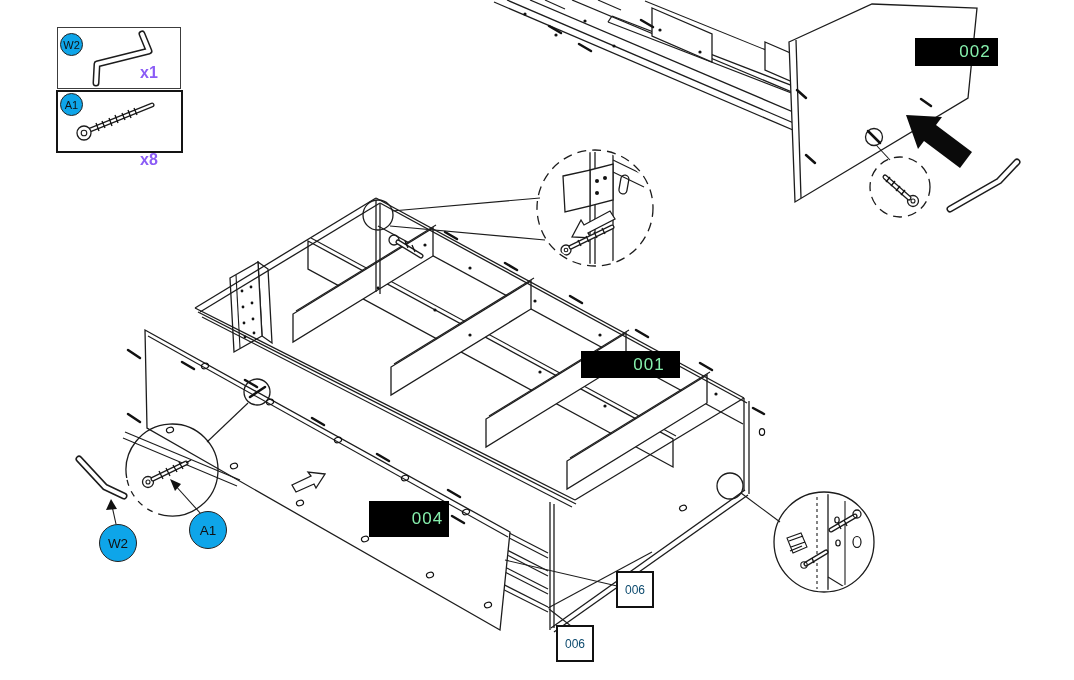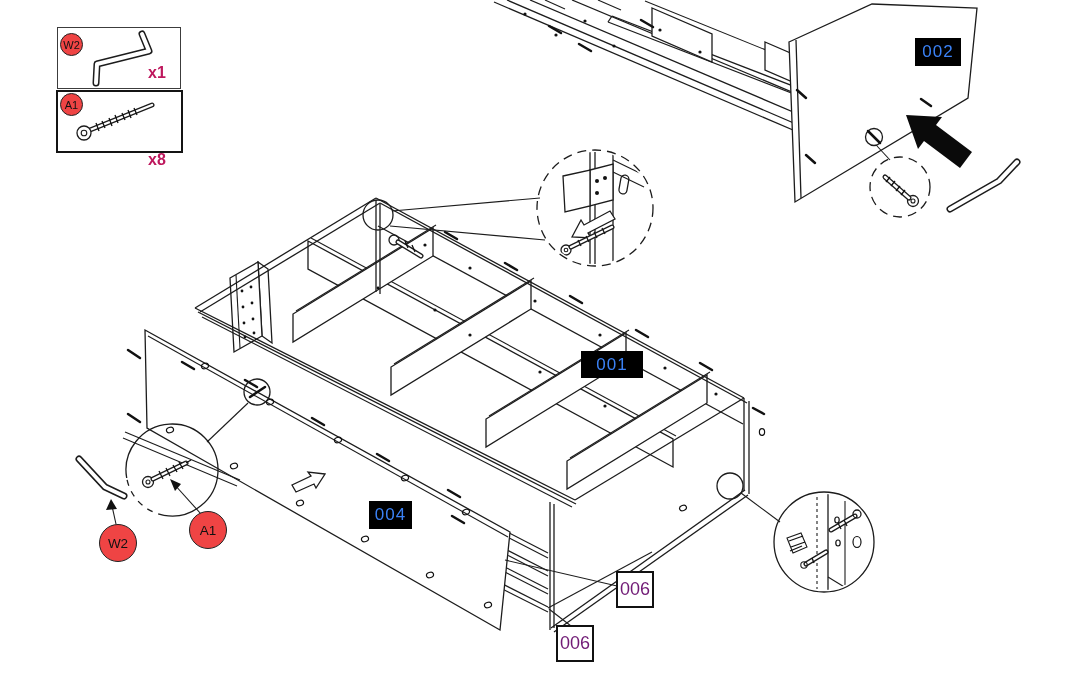--- a/index.html
+++ b/index.html
@@ -13,31 +13,31 @@
   .tick{stroke:#111;stroke-width:2.5;fill:none;stroke-linecap:round;}
   .dot{fill:#111;stroke:none;}
   .thr{stroke:#111;stroke-width:1.3;fill:none;}
   .hole{fill:none;stroke:#111;stroke-width:1.2;}
   .tubeO{stroke:#1c1c1c;stroke-width:7;fill:none;stroke-linecap:round;stroke-linejoin:round;}
   .tubeI{stroke:#fff;stroke-width:4;fill:none;stroke-linecap:round;stroke-linejoin:round;}
   .tubeSo{stroke:#1c1c1c;stroke-width:5;fill:none;stroke-linecap:round;}
   .tubeSi{stroke:#fff;stroke-width:2.4;fill:none;stroke-linecap:round;}
   .dash{stroke-dasharray:9 6;}
   
-  .plabel{position:absolute;background:#000;color:#3b82f6;display:flex;align-items:center;
-          justify-content:center;font-size:17px;letter-spacing:1px;z-index:3;}
-  .wlabel{position:absolute;background:#fff;color:#701a75;border:2.5px solid #111;box-sizing:border-box;
-          display:flex;align-items:center;justify-content:center;font-size:18px;z-index:3;}
-  .circ{position:absolute;border:1.6px solid #222;border-radius:50%;background:#ef4444;box-sizing:border-box;
+  .plabel{position:absolute;background:#000;color:#86efac;display:flex;align-items:center;
+          justify-content:center;font-size:17px;letter-spacing:1px;z-index:3;padding-left:37px;}
+  .wlabel{position:absolute;background:#fff;color:#0c4a6e;border:2.5px solid #111;box-sizing:border-box;
+          display:flex;align-items:center;justify-content:center;font-size:12px;z-index:3;}
+  .circ{position:absolute;border:1.6px solid #222;border-radius:50%;background:#0ea5e9;box-sizing:border-box;
         display:flex;align-items:center;justify-content:center;z-index:3;}
   .circ.small{width:23px;height:23px;font-size:11px;}
   .circ.big{width:38px;height:38px;font-size:13.5px;}
   .legend-box{position:absolute;border:1.5px solid #3c3c3c;background:transparent;box-sizing:border-box;z-index:2;}
   .legend-box.heavy{border:2.5px solid #141414;}
-  .qty{position:absolute;font-size:16px;font-weight:600;color:#be185d;z-index:3;width:34px;text-align:center;}
+  .qty{position:absolute;font-size:16px;font-weight:600;color:#8b5cf6;z-index:3;width:34px;text-align:left;}
 </style>
 </head>
 <body>
 
 <div class="stage">
 
 <svg width="1074" height="680" viewBox="0 0 1074 680">
   <defs>
     <clipPath id="clipBracket">
           <circle cx="595" cy="208" r="56"></circle>
@@ -360,21 +360,21 @@
   <span>W2</span>
 </div>
 <div class="circ small" style="left:60px;top:93px;">
   <span>A1</span>
 </div>
 <div class="qty" style="left:140px;top:64px;">x1</div>
 <div class="qty" style="left:140px;top:127px;margin-top:24px;">x8</div>
 
 <div class="plabel" style="left:915px;top:38px;width:46px;height:28px;">002</div>
 <div class="plabel" style="left:581px;top:351px;width:62px;height:27px;">001</div>
-<div class="plabel" style="left:369px;top:501px;width:43px;height:28px;">004</div>
+<div class="plabel" style="left:369px;top:501px;width:43px;height:36px;">004</div>
 <div class="wlabel" style="left:616px;top:571px;width:38px;height:37px;">006</div>
 <div class="wlabel" style="left:556px;top:625px;width:38px;height:37px;">006</div>
 
 <div class="circ big" style="left:99px;top:524px;">
   <span>W2</span>
 </div>
 <div class="circ big" style="left:189px;top:511px;">
   <span>A1</span>
 </div>
 

